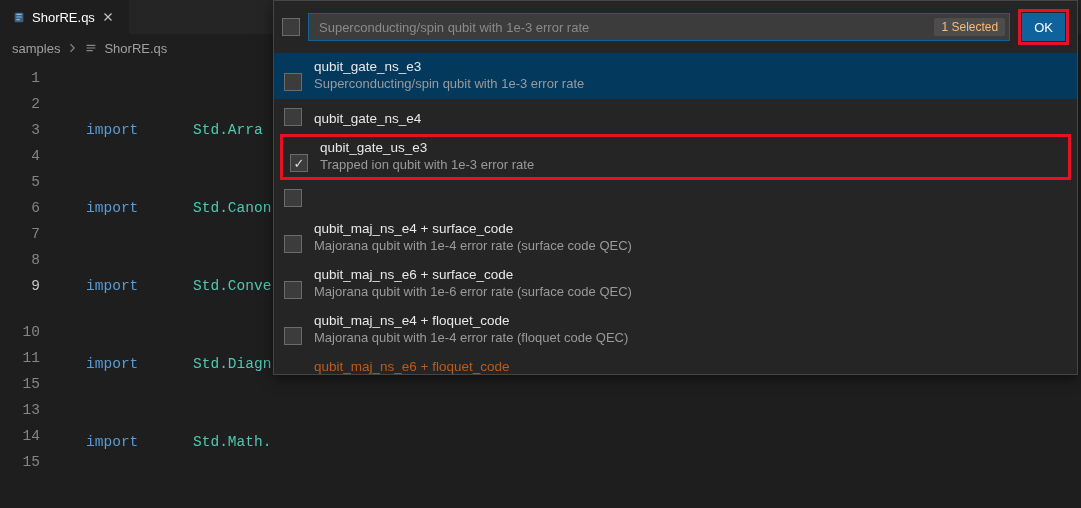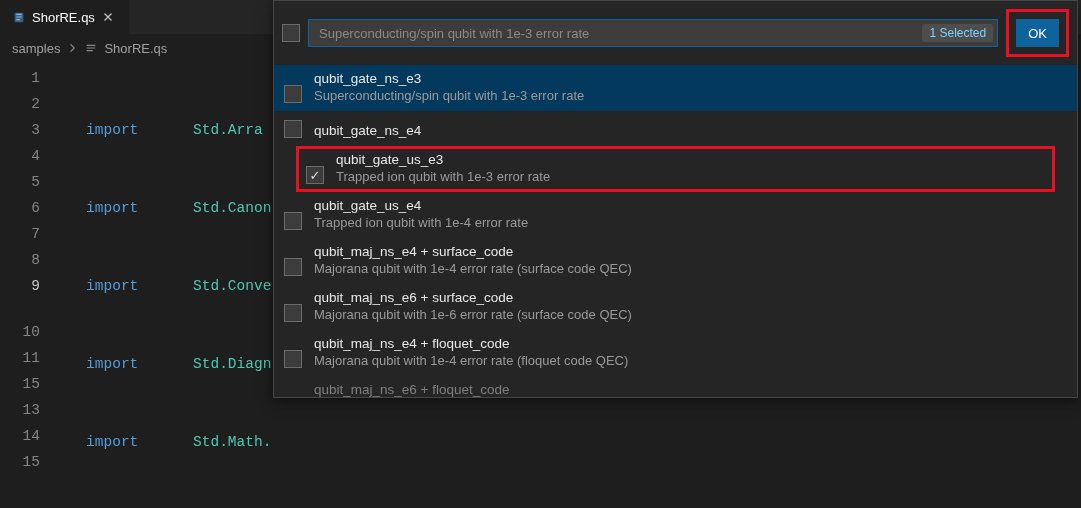--- a/index.html
+++ b/index.html
@@ -95,44 +95,44 @@
   .search-wrap{
     flex:1;position:relative;display:flex;align-items:center;
     border:1px solid #0e639c;background:#3c3c3c;height:28px;
   }
   .search-input{
     flex:1;background:transparent;border:none;outline:none;color:#cccccc;
     font-size:13px;padding:0 10px;height:100%;
   }
   .search-input::placeholder{color:#8a8a8a;}
   .badge{
-    background:#4d4d4d;color:#7dd3fc;font-size:12px;padding:2px 7px;margin-right:4px;
+    background:#4d4d4d;color:#fdba74;font-size:12px;padding:2px 7px;margin-right:4px;
     border-radius:2px;
   }
   .ok-btn{
     background:#0e639c;color:#fff;border:none;height:28px;padding:0 12px;
     font-size:13px;cursor:pointer;
   }
-  .ok-wrap{border:3px solid #e81123;padding:7px;text-decoration:underline;}
+  .ok-wrap{border:3px solid #e81123;padding:1px;text-decoration:underline;}
   .panel-list{max-height:440px;overflow:hidden;}
   .row{
     display:flex;gap:12px;padding:6px 10px 8px 10px;align-items:flex-end;
   }
   .row.first{background:#04395e;}
   .row-cb{
     width:18px;height:18px;border:1px solid #6b6b6b;background:#3c3c3c;
     margin-top:3px;flex:none;display:flex;align-items:center;justify-content:center;
   }
   .row-cb.checked::after{
     content:"✓";color:#ddd;font-size:13px;line-height:1;
   }
   .row-body{display:flex;flex-direction:column;gap:2px;}
   .row-title{color:#e8e8e8;font-size:13.5px;}
   .row-desc{color:#9a9a9a;font-size:13px;}
-  .row-hl{border:3px solid #e81123;padding:3px 7px 5px 7px;margin:0 22px;}
+  .row-hl{border:3px solid #e81123;padding:3px 7px 5px 7px;margin:0 6px;}
   .row-hl .row{padding:0;gap:12px;}
   .half-row{padding:6px 10px 0 40px;}
   .half-row .row-title{color:#9a9a9a;text-decoration:line-through;opacity:.5;}
   svg{display:block}
 </style>
 </head>
 <body>
 
 <div class="tabbar">
   <div class="tab">
@@ -234,24 +234,20 @@
       <div class="row">
         <div class="row-cb checked"></div>
         <div class="row-body">
           <div class="row-title">qubit_gate_us_e3</div>
           <div class="row-desc">Trapped ion qubit with 1e-3 error rate</div>
         </div>
       </div>
     </div>
     <div class="row">
       <div class="row-cb"></div>
-      <div class="row-body">
-        <div class="row-title">qubit_gate_us_e4</div>
-        <div class="row-desc">Trapped ion qubit with 1e-4 error rate</div>
-      </div>
     </div>
     <div class="row">
       <div class="row-cb"></div>
       <div class="row-body">
         <div class="row-title">qubit_maj_ns_e4 + surface_code</div>
         <div class="row-desc">Majorana qubit with 1e-4 error rate (surface code QEC)</div>
       </div>
     </div>
     <div class="row">
       <div class="row-cb"></div>
@@ -261,16 +257,16 @@
       </div>
     </div>
     <div class="row">
       <div class="row-cb"></div>
       <div class="row-body">
         <div class="row-title">qubit_maj_ns_e4 + floquet_code</div>
         <div class="row-desc">Majorana qubit with 1e-4 error rate (floquet code QEC)</div>
       </div>
     </div>
     <div class="half-row">
-      <div class="row-title" style="text-decoration:none;opacity:.7;color:#a3a3a3">qubit_maj_ns_e6 + floquet_code</div>
+      <div class="row-title" style="text-decoration:none;opacity:.7;color:#f97316">qubit_maj_ns_e6 + floquet_code</div>
     </div>
   </div>
 </div>
 
 </body></html>

